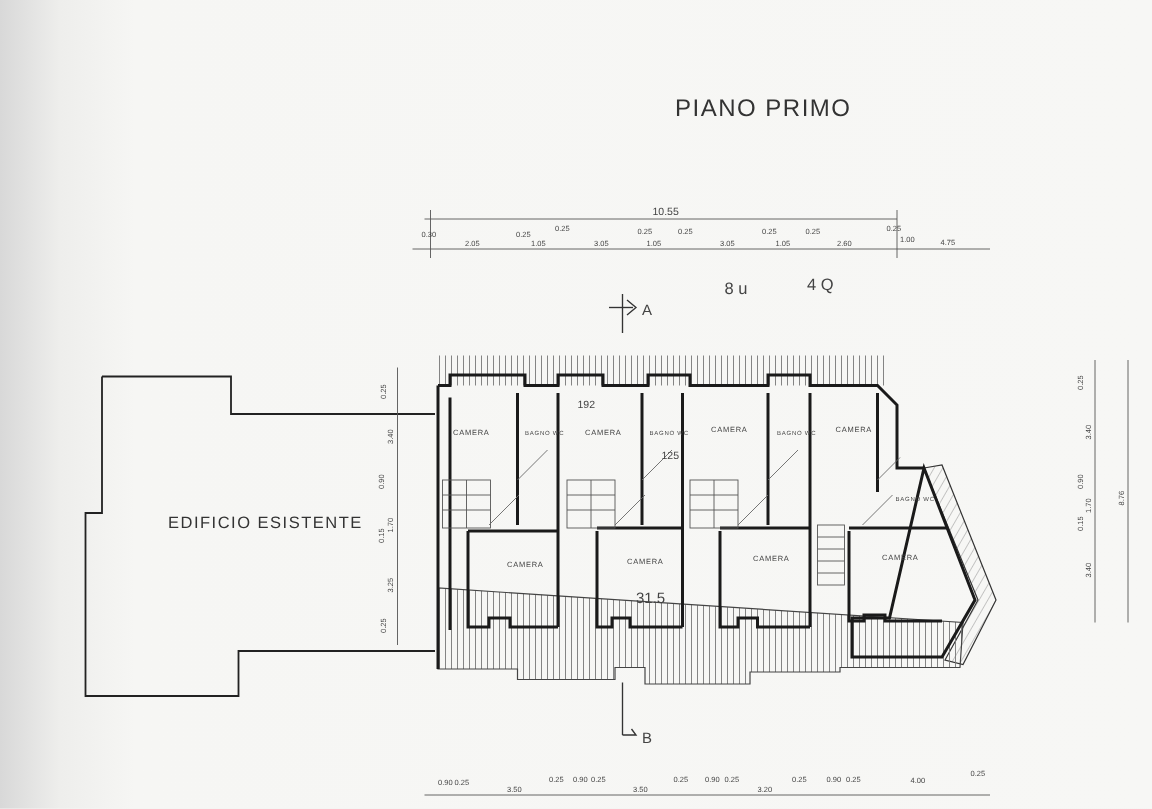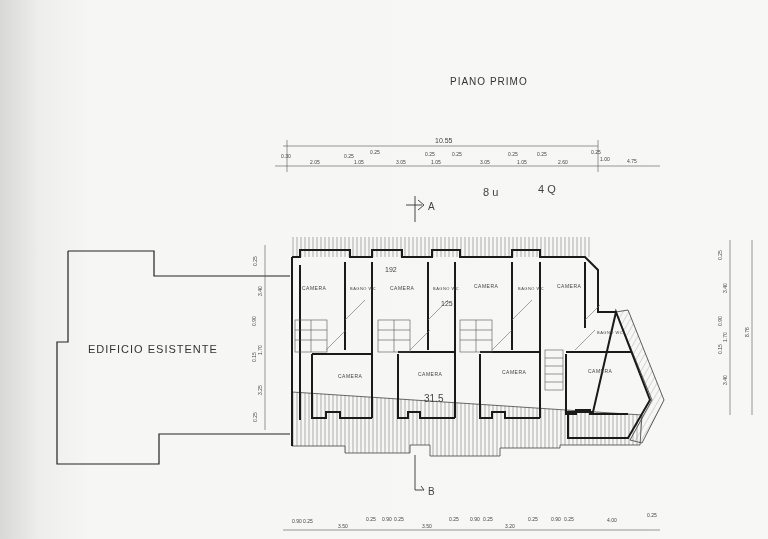--- a/index.html
+++ b/index.html
@@ -1,20 +1,20 @@
 <!DOCTYPE html>
 <html><head>
 <meta charset="utf-8">
 <style>
   html,body{margin:0;padding:0;}
   body{width:768px;height:539px;overflow:hidden;background:#f4f4f2;font-family:"Liberation Sans",sans-serif;position:relative;}
   #sheet{position:absolute;left:0;top:0;width:768px;height:539px;background:linear-gradient(90deg,#d8d8d8 0px,#eeeeec 40px,#f6f6f4 90px,#f7f7f5 100%);}
   svg{position:absolute;left:0;top:0;}
-  .title{position:absolute;left:450px;top:76px;font-size:10px;letter-spacing:1px;color:#333;}
-  .edif{position:absolute;left:88px;top:343px;font-size:11px;letter-spacing:1px;color:#333;}
+  .title{position:absolute;left:450px;top:64px;font-size:16px;letter-spacing:1px;color:#333;}
+  .edif{position:absolute;left:112px;top:343px;font-size:11px;letter-spacing:1px;color:#333;}
   .lbl{font-family:"Liberation Sans",sans-serif;fill:#444;}
 </style>
 </head>
 <body>
 
 <div id="sheet">
   <svg width="768" height="539" viewBox="0 0 768 539">
     <defs>
       <pattern id="hatch" width="4" height="4" patternUnits="userSpaceOnUse">
         <line x1="1" y1="0" x2="1" y2="4" stroke="#777" stroke-width="0.6"></line>

